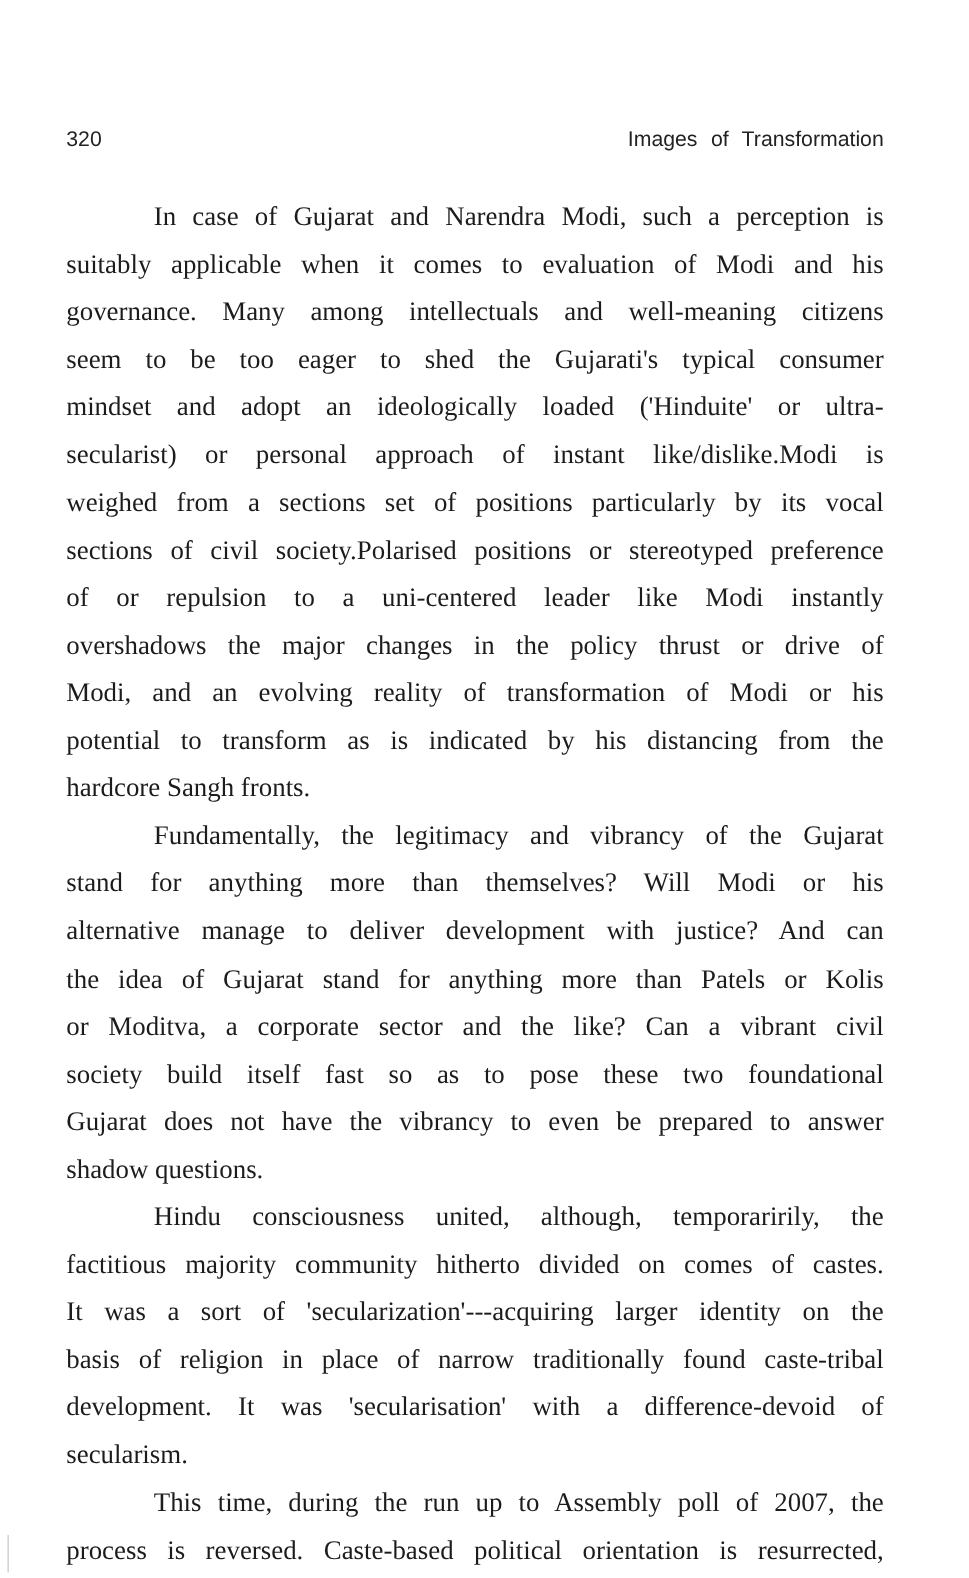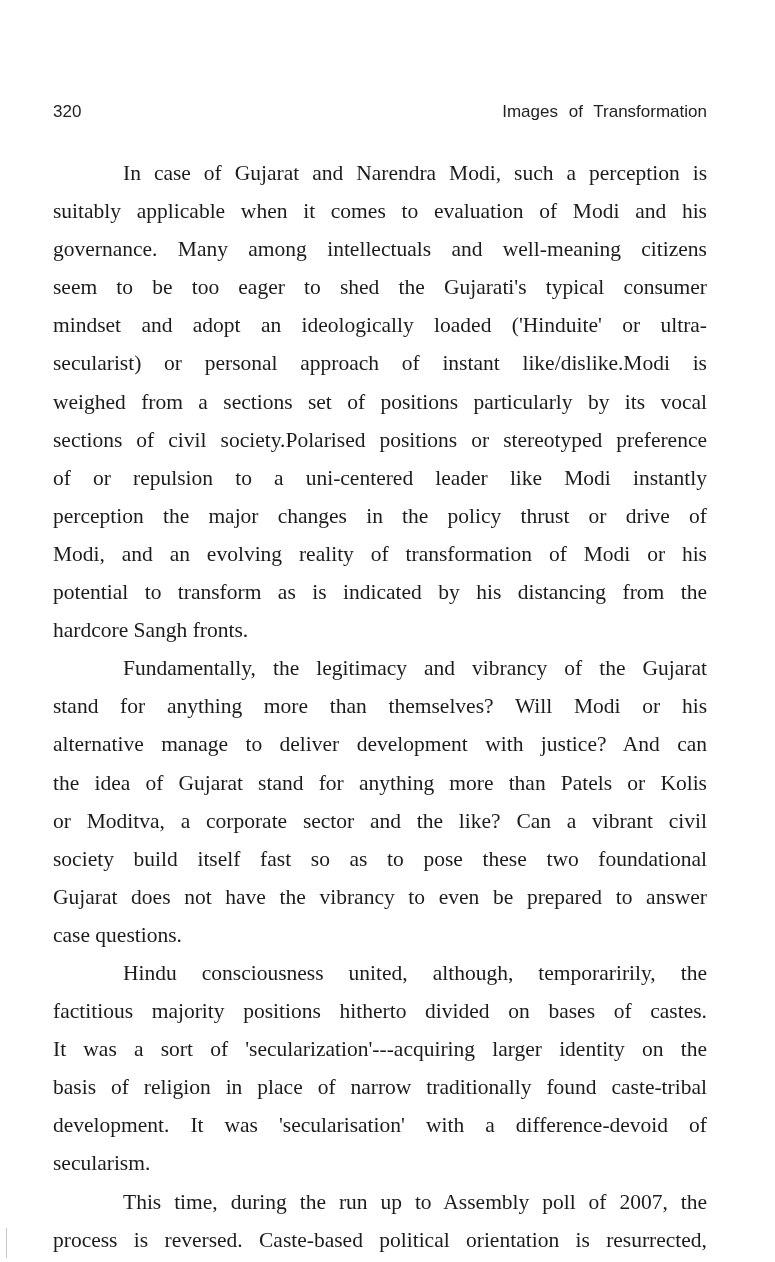--- a/index.html
+++ b/index.html
@@ -94,40 +94,40 @@
     <p class="paragraph">
       <span class="line indent">In case of Gujarat and Narendra Modi, such a perception is</span>
       <span class="line">suitably applicable when it comes to evaluation of Modi and his</span>
       <span class="line">governance. Many among intellectuals and well-meaning citizens</span>
       <span class="line">seem to be too eager to shed the Gujarati's typical consumer</span>
       <span class="line">mindset and adopt an ideologically loaded ('Hinduite' or ultra-</span>
       <span class="line">secularist) or personal approach of instant like/dislike.Modi is</span>
       <span class="line">weighed from a sections set of positions particularly by its vocal</span>
       <span class="line">sections of civil society.Polarised positions or stereotyped preference</span>
       <span class="line">of or repulsion to a uni-centered leader like Modi instantly</span>
-      <span class="line">perception the major changes in the policy thrust or drive of</span>
+      <span class="line">overshadows the major changes in the policy thrust or drive of</span>
       <span class="line">Modi, and an evolving reality of transformation of Modi or his</span>
       <span class="line">potential to transform as is indicated by his distancing from the</span>
       <span class="line last">hardcore Sangh fronts.</span>
     </p>
 
     <p class="paragraph">
       <span class="line indent">Fundamentally, the legitimacy and vibrancy of the Gujarat</span>
       <span class="line">stand for anything more than themselves? Will Modi or his</span>
       <span class="line">alternative manage to deliver development with justice? And can</span>
       <span class="line">the idea of Gujarat stand for anything more than Patels or Kolis</span>
       <span class="line">or Moditva, a corporate sector and the like? Can a vibrant civil</span>
       <span class="line">society build itself fast so as to pose these two foundational</span>
       <span class="line">Gujarat does not have the vibrancy to even be prepared to answer</span>
-      <span class="line last">case questions.</span>
+      <span class="line last">shadow questions.</span>
     </p>
 
     <p class="paragraph">
       <span class="line indent">Hindu consciousness united, although, temporaririly, the</span>
-      <span class="line">factitious majority positions hitherto divided on bases of castes.</span>
+      <span class="line">factitious majority community hitherto divided on comes of castes.</span>
       <span class="line">It was a sort of 'secularization'---acquiring larger identity on the</span>
       <span class="line">basis of religion in place of narrow traditionally found caste-tribal</span>
       <span class="line">development. It was 'secularisation' with a difference-devoid of</span>
       <span class="line last">secularism.</span>
     </p>
 
     <p class="paragraph">
       <span class="line indent">This time, during the run up to Assembly poll of 2007, the</span>
       <span class="line">process is reversed. Caste-based political orientation is resurrected,</span>
       <span class="line">conveniently and cynically, by the anti-Modi BJP rebels by</span>

